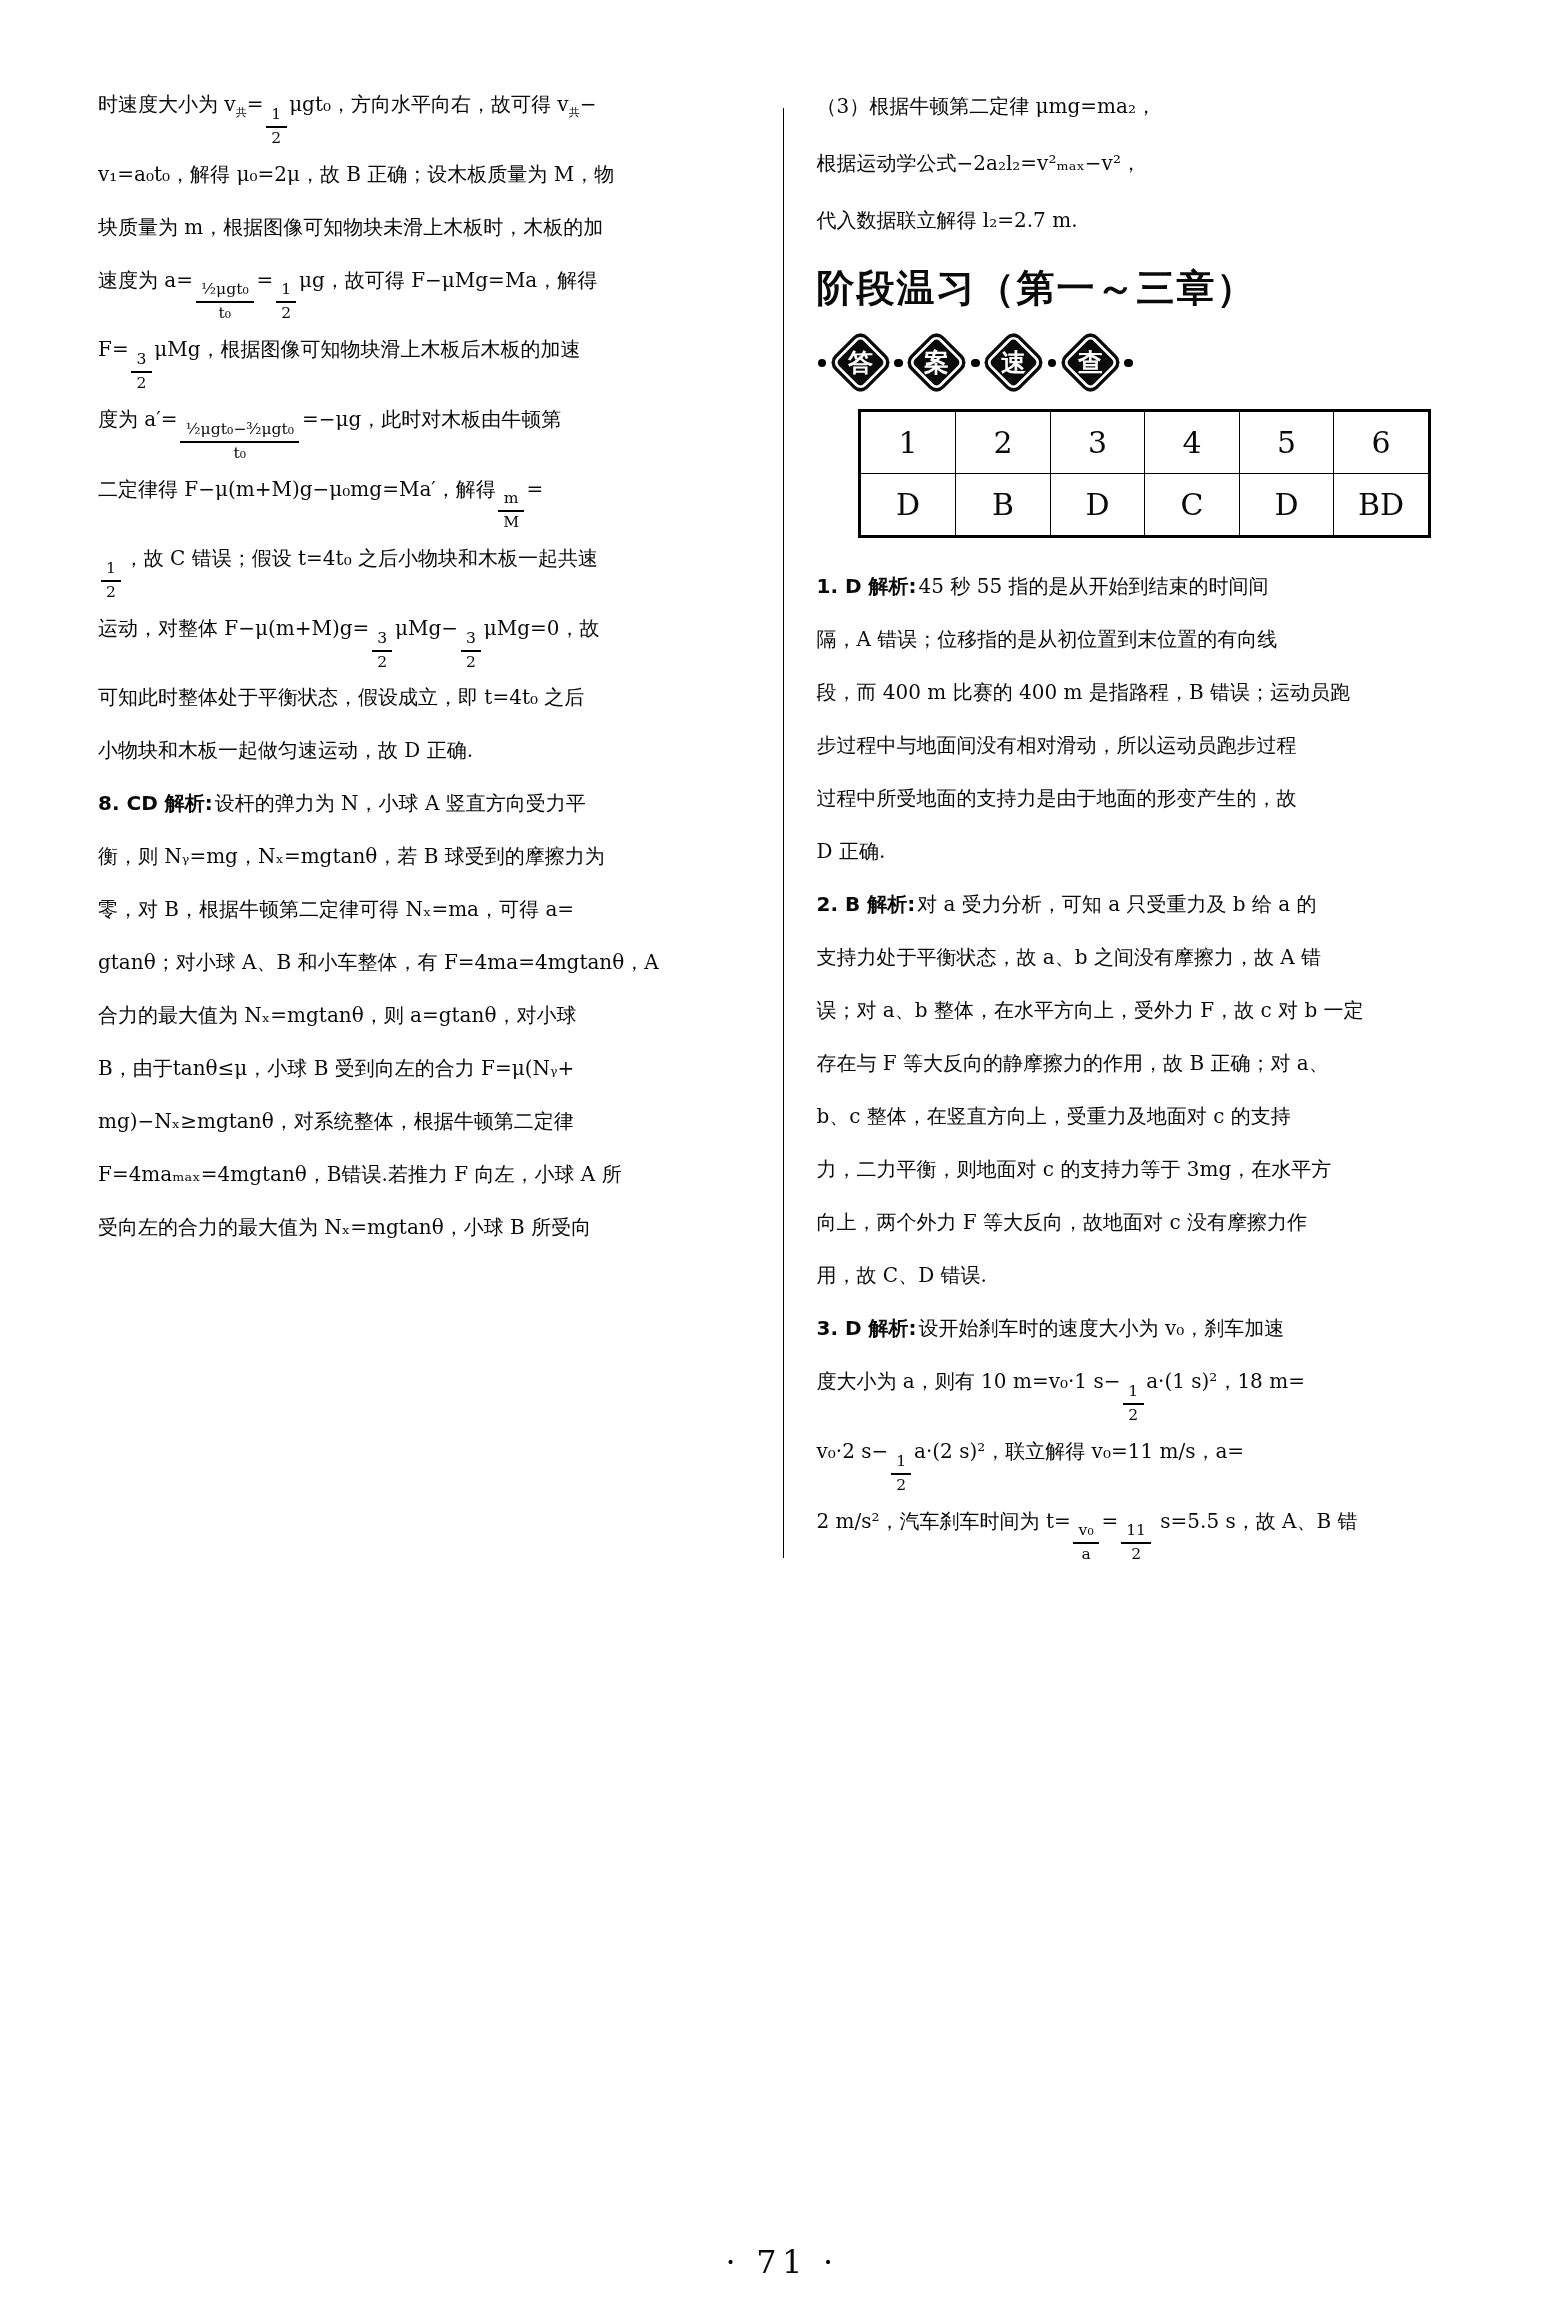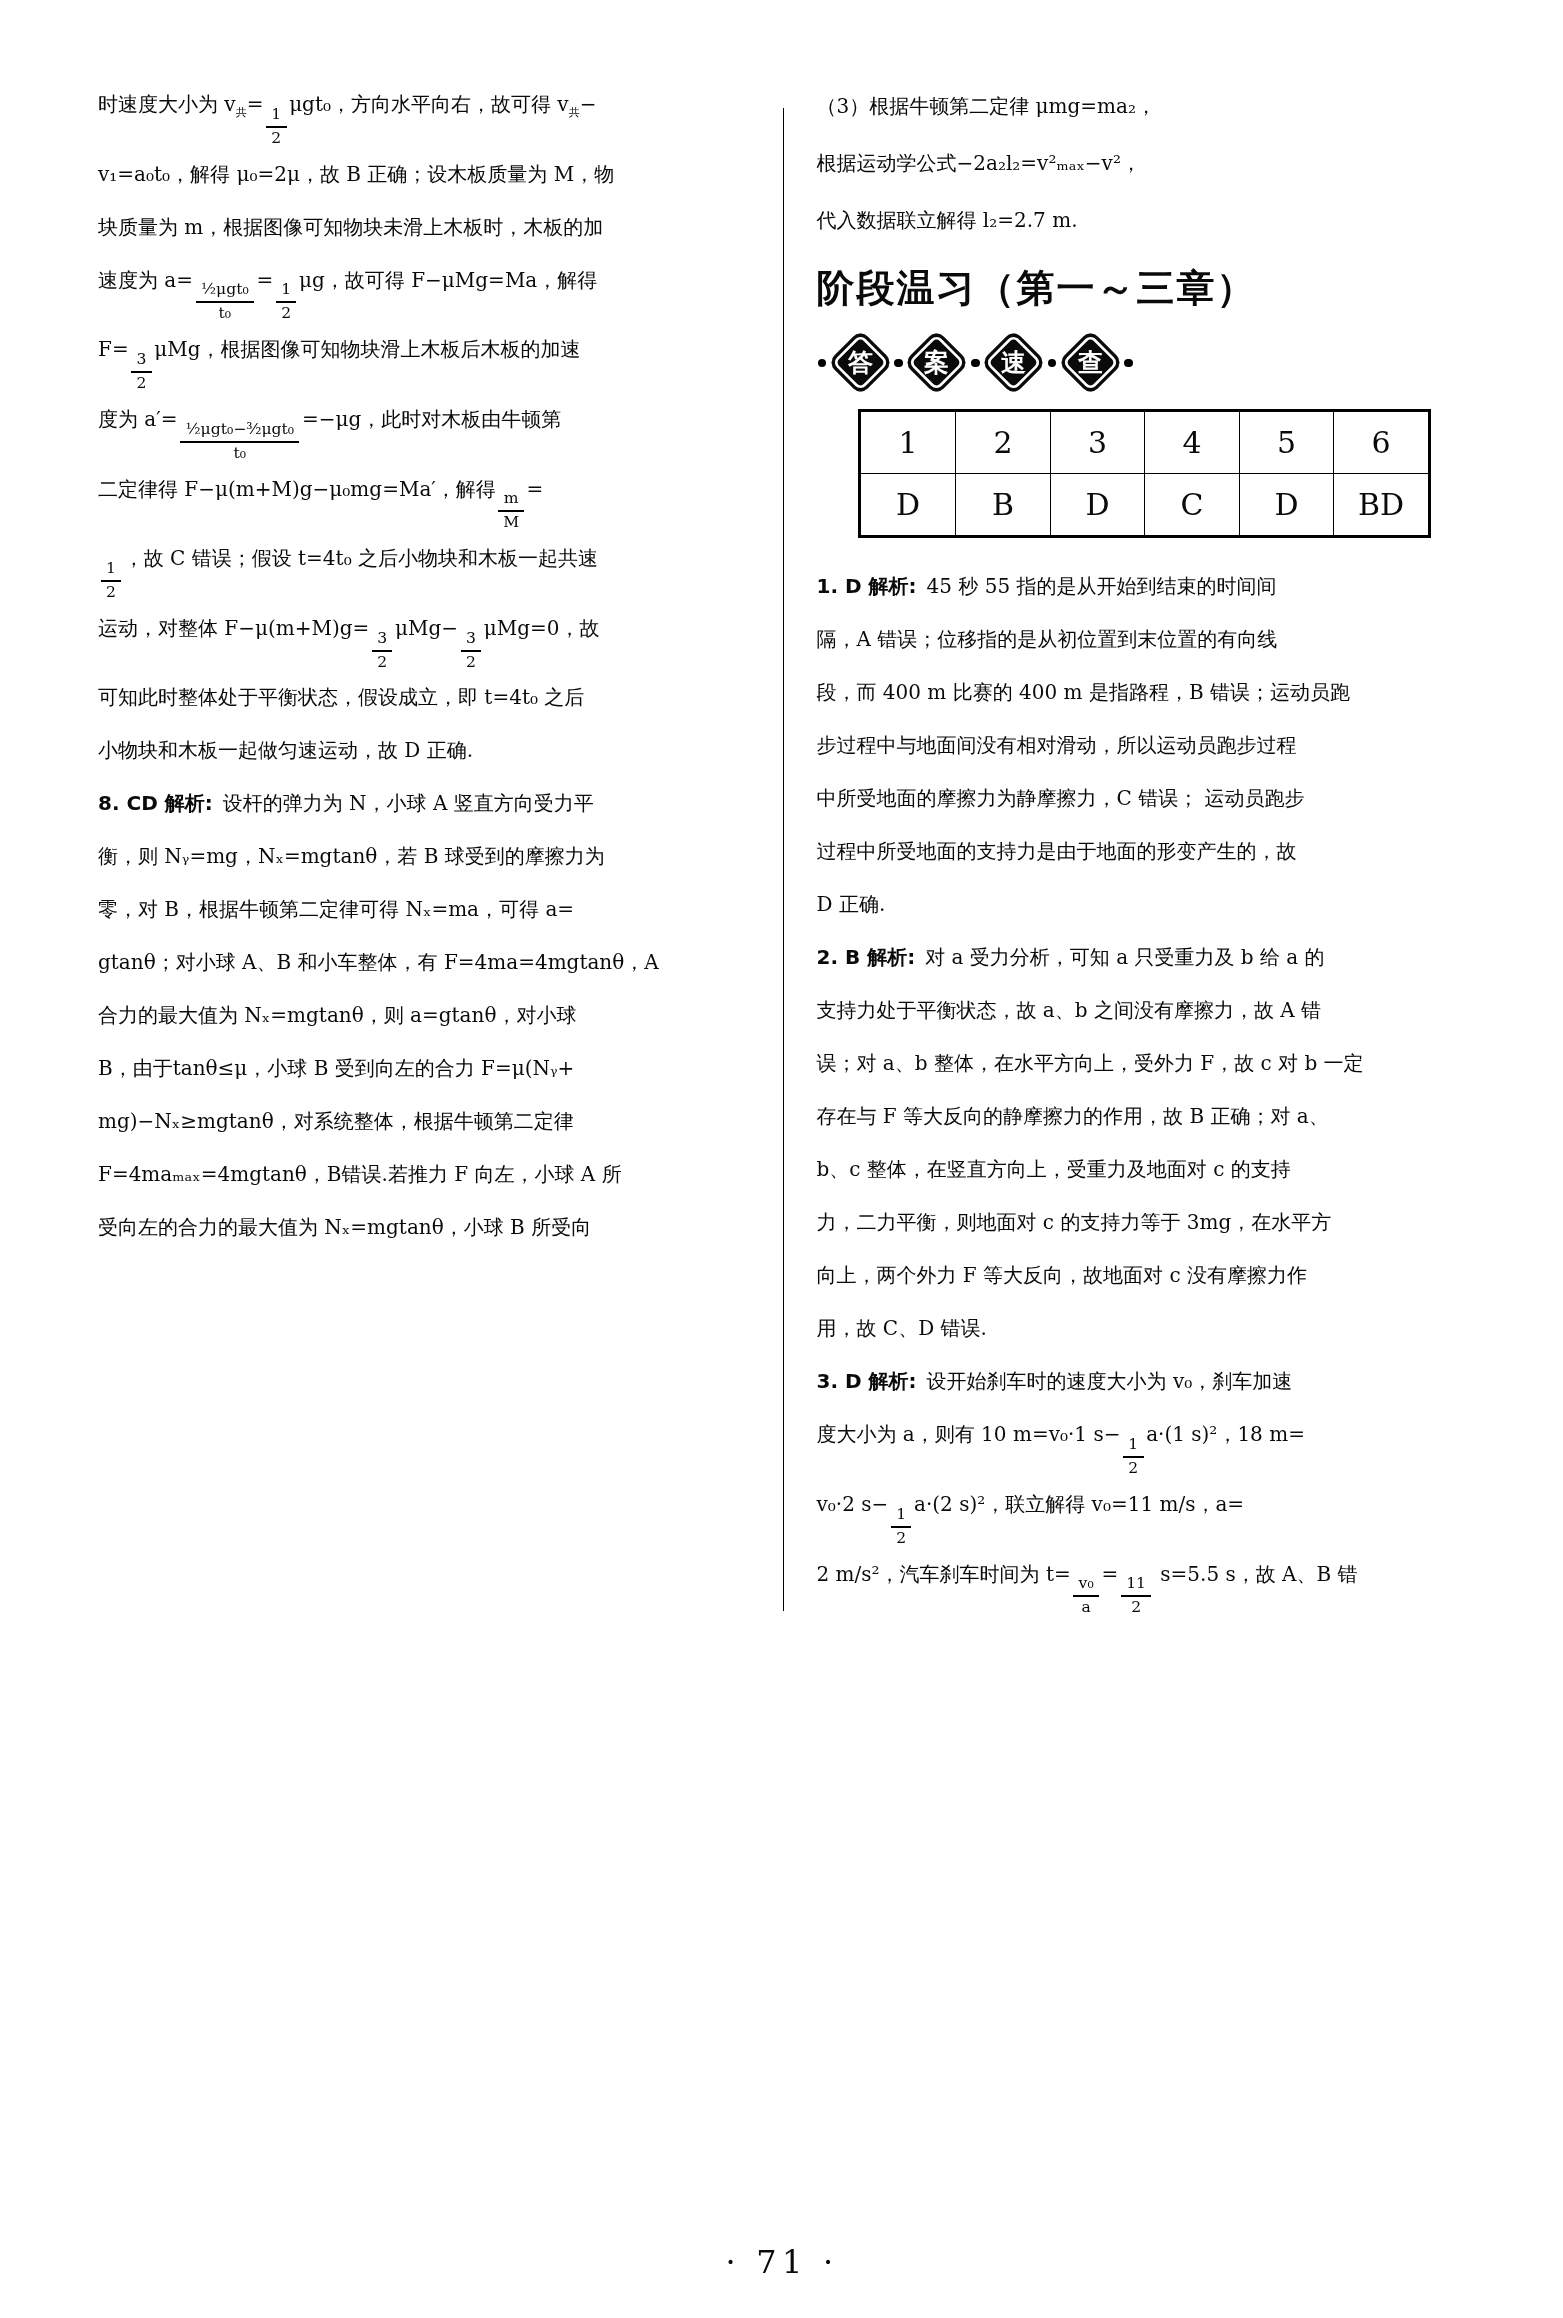--- a/index.html
+++ b/index.html
@@ -12,21 +12,21 @@
   .columns{display:flex;align-items:stretch;}
   .col{width:659px;}
   .col-right{width:659px;}
   .divider{width:2px;background:#000;margin:30px 32px 6.6px 29px;}
   .line{font-size:20px;line-height:53px;min-height:53px;}
   .pre .line{line-height:57px;min-height:57px;}
   sub{font-size:0.55em;line-height:0;}
   .lead{
     font-weight:bold;
     font-family:"DejaVu Sans","Liberation Sans",sans-serif;
-    margin-right:10px;
+    margin-right:2px;
   }
   .frac{
     display:inline-flex;flex-direction:column;align-items:center;
     vertical-align:-0.5em;font-size:0.78em;line-height:1.15;
     margin:0 2.6px;text-align:center;
   }
   .frac .num{padding:0 5.3px 2px;border-bottom:2px solid #000;}
   .frac .den{padding-top:2px;}
   .section-title{
     text-align:left;font-weight:bold;font-size:38px;letter-spacing:2px;
@@ -164,21 +164,20 @@
             <div class="cell">D</div>
             <div class="cell">BD</div>
           </div>
       </div>
 
       <div>
           <div class="line"><span class="lead">1. D 解析:</span>45 秒 55 指的是从开始到结束的时间间</div>
           <div class="line">隔，A 错误；位移指的是从初位置到末位置的有向线</div>
           <div class="line">段，而 400 m 比赛的 400 m 是指路程，B 错误；运动员跑</div>
           <div class="line">步过程中与地面间没有相对滑动，所以运动员跑步过程</div>
-          <div class="line">中所受地面的摩擦力为静摩擦力，C 错误； 运动员跑步</div>
           <div class="line">过程中所受地面的支持力是由于地面的形变产生的，故</div>
           <div class="line">D 正确.</div>
           <div class="line"><span class="lead">2. B 解析:</span>对 a 受力分析，可知 a 只受重力及 b 给 a 的</div>
           <div class="line">支持力处于平衡状态，故 a、b 之间没有摩擦力，故 A 错</div>
           <div class="line">误；对 a、b 整体，在水平方向上，受外力 F，故 c 对 b 一定</div>
           <div class="line">存在与 F 等大反向的静摩擦力的作用，故 B 正确；对 a、</div>
           <div class="line">b、c 整体，在竖直方向上，受重力及地面对 c 的支持</div>
           <div class="line">力，二力平衡，则地面对 c 的支持力等于 3mg，在水平方</div>
           <div class="line">向上，两个外力 F 等大反向，故地面对 c 没有摩擦力作</div>
           <div class="line">用，故 C、D 错误.</div>

